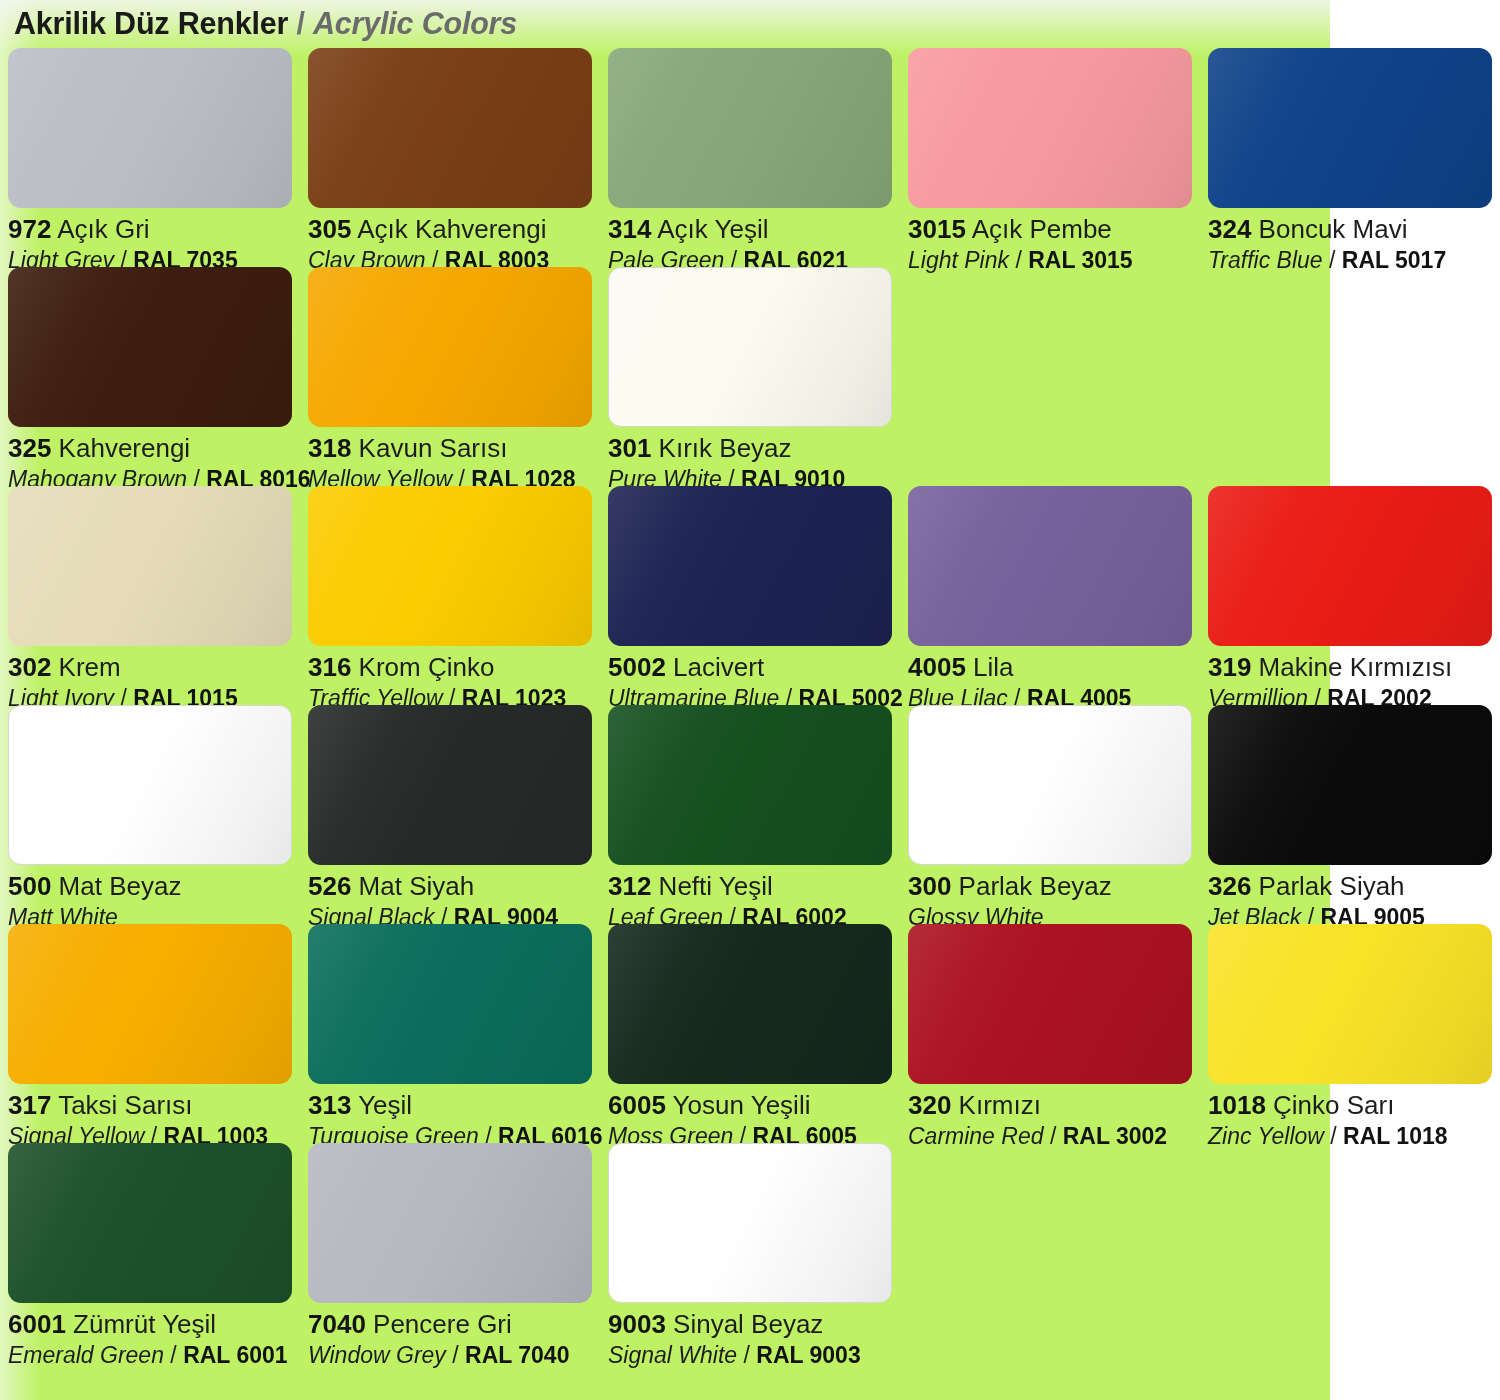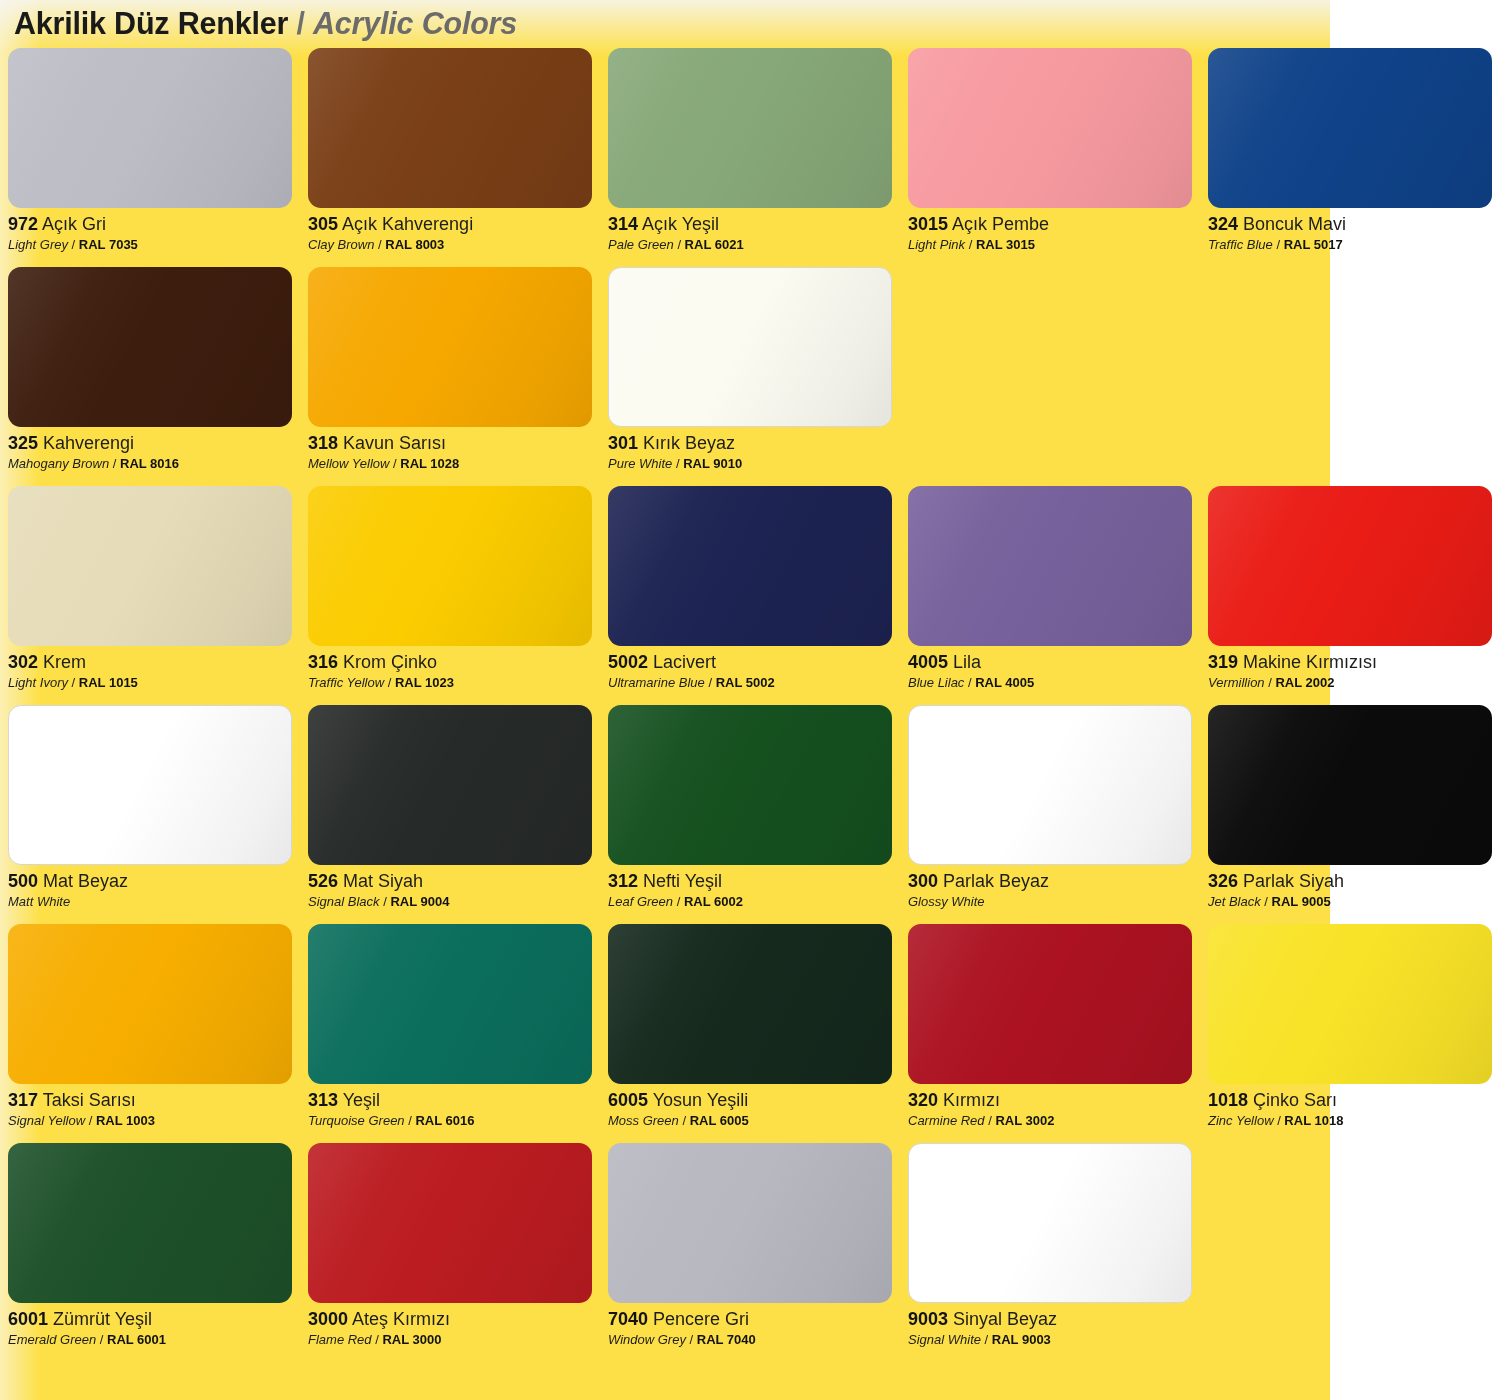--- a/index.html
+++ b/index.html
@@ -12,21 +12,21 @@
     height: 1400px;
     font-family: "Liberation Sans", sans-serif;
     color: #1b1b1b;
     overflow: hidden;
     position: relative;
   }
   #page {
     position: relative;
     width: 1330px;
     height: 1400px;
-    background: #fde047;
+    background: #bef264;
     box-sizing: border-box;
     text-decoration: underline;
   }
   
   #page::before {
     content: "";
     position: absolute;
     inset: 0;
     background:
       linear-gradient(180deg, rgba(246,246,248,0.85) 0%, rgba(255,255,255,0) 4%),
@@ -102,33 +102,33 @@
     border: 1px solid #d6d6d8;
   }
   .labels {
     position: absolute;
     left: 8px;
     top: 166px;
     width: 292px;
     line-height: 1.19;
   }
   .line1 {
-    font-size: 18px;
+    font-size: 26px;
     white-space: nowrap;
   }
   .line1 .code {
     font-weight: bold;
     color: #141414;
   }
   .line1 .tr-name {
     font-weight: normal;
     color: #1d1d1d;
   }
   .line2 {
-    font-size: 13px;
+    font-size: 23px;
     font-style: italic;
     white-space: nowrap;
     color: #1d1d1d;
     margin-top: 2px;
   }
   .line2 .ral {
     font-style: normal;
     font-weight: bold;
     color: #121212;
   }
@@ -371,29 +371,20 @@
           <div class="swatch-wrap">
             <div class="swatch" style="background: rgb(29, 81, 41);"></div>
           </div>
           <div class="labels">
             <div class="line1"><span class="code">6001</span><span class="tr-name"> Zümrüt Yeşil</span></div>
             <div class="line2"><span>Emerald Green</span><span class="slash"> / </span><span class="ral">RAL 6001</span></div>
           </div>
         </div>
         <div class="cell">
           <div class="swatch-wrap">
-            <div class="swatch" style="background: rgb(187, 28, 33);"></div>
-          </div>
-          <div class="labels">
-            <div class="line1"><span class="code">3000</span><span class="tr-name"> Ateş Kırmızı</span></div>
-            <div class="line2"><span>Flame Red</span><span class="slash"> / </span><span class="ral">RAL 3000</span></div>
-          </div>
-        </div>
-        <div class="cell">
-          <div class="swatch-wrap">
             <div class="swatch" style="background: rgb(183, 184, 192);"></div>
           </div>
           <div class="labels">
             <div class="line1"><span class="code">7040</span><span class="tr-name"> Pencere Gri</span></div>
             <div class="line2"><span>Window Grey</span><span class="slash"> / </span><span class="ral">RAL 7040</span></div>
           </div>
         </div>
         <div class="cell">
           <div class="swatch-wrap">
             <div class="swatch outlined" style="background: rgb(255, 255, 255);"></div>

